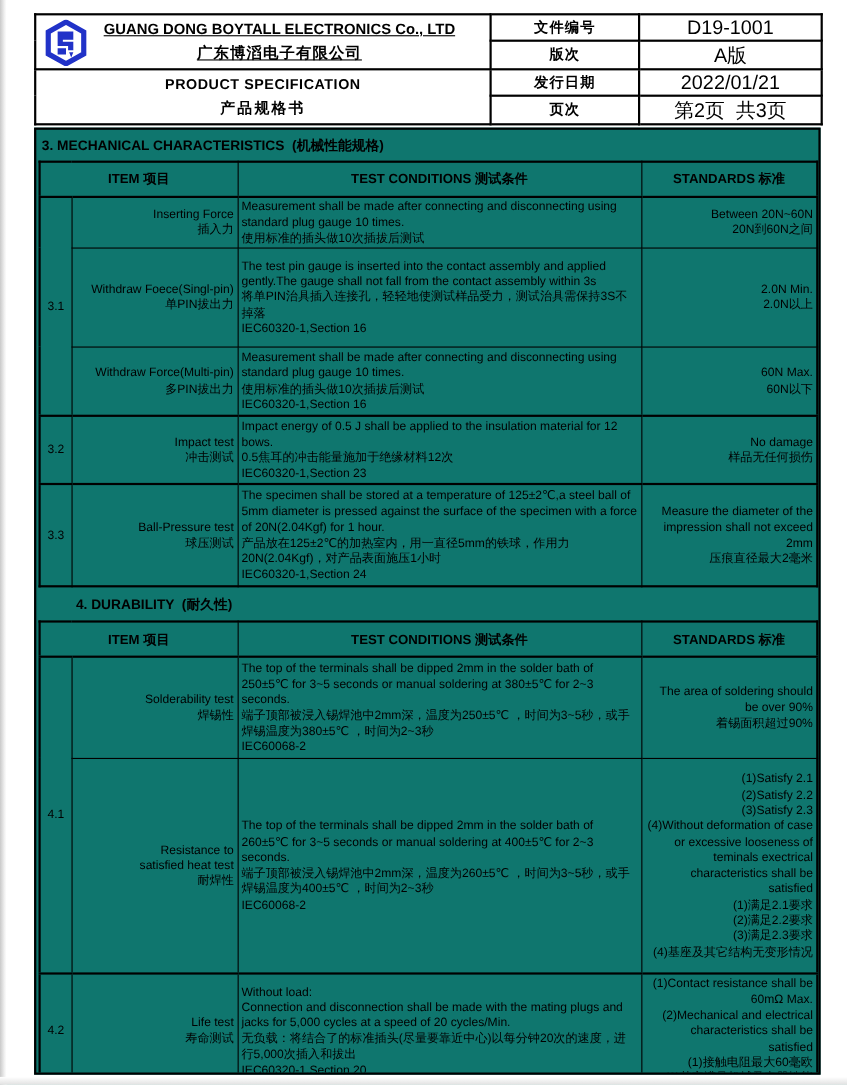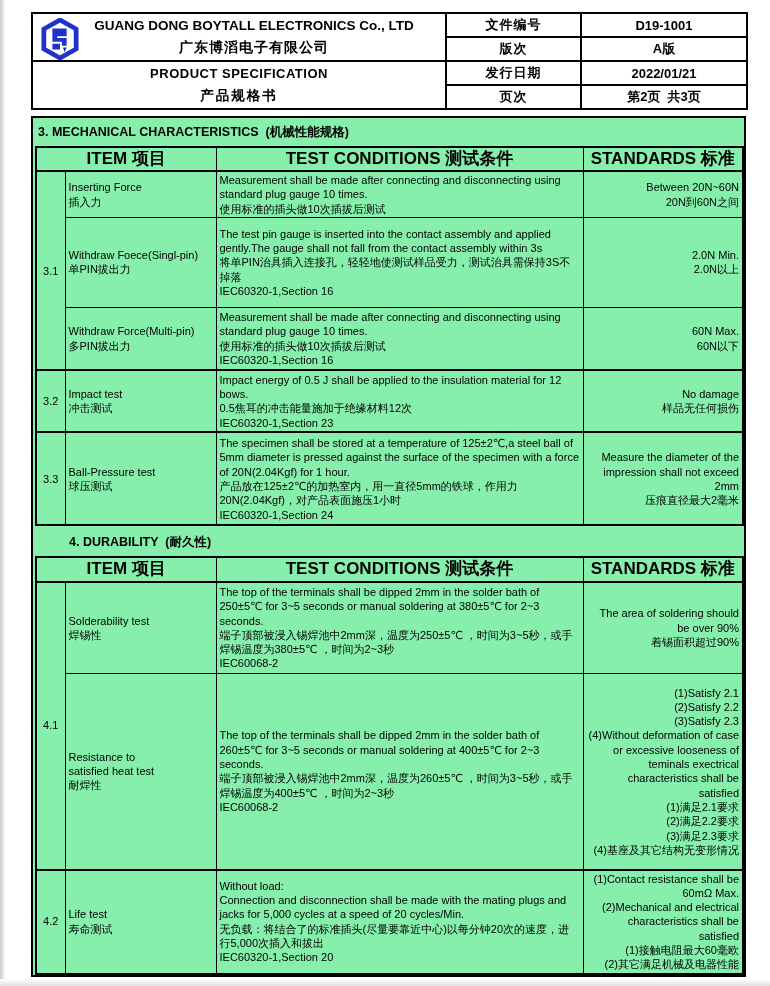--- a/index.html
+++ b/index.html
@@ -11,44 +11,44 @@
   .scan-left{position:absolute;left:0;top:0;width:6px;height:986px;
     background:linear-gradient(to right,#c9c9c9,#f2f2f2 70%,#ffffff);}
   .scan-bottom{position:absolute;left:0;bottom:0;width:770px;height:7px;
     background:linear-gradient(to bottom,#ffffff,#e2e2e2);}
 
   
   table{border-collapse:collapse;table-layout:fixed;}
   .hdr{position:absolute;left:31px;top:12px;width:715px;}
   .hdr td{border:2px solid #000;padding:0;overflow:hidden;}
   .hdr tr{height:24px;}
-  .company-cell{position:relative;}
+  .company-cell{position:relative;text-decoration:underline;}
   .logo-wrap{position:absolute;left:8px;top:4px;width:38px;height:42px;}
   .company-text{text-align:center;padding-left:30px;line-height:1.5;}
   .company-en{font-weight:bold;font-size:13.5px;}
   .company-cn{font-weight:bold;font-size:14px;letter-spacing:1px;}
   .doc-cell{text-align:center;line-height:1.6;}
   .doc-en{font-weight:bold;font-size:13px;letter-spacing:.5px;}
   .doc-cn{font-weight:bold;font-size:13.5px;letter-spacing:2px;}
   .fld-lbl{text-align:center;font-weight:bold;font-size:13px;letter-spacing:1px;}
-  .fld-val{text-align:center;font-weight:bold;font-size:13px;white-space:pre;}
+  .fld-val{text-align:center;font-weight:normal;font-size:18px;white-space:pre;}
 
   
   .frame{position:absolute;left:31px;top:116px;width:715px;height:861px;
-    border:2px solid #000;box-sizing:border-box;overflow:hidden;background:#86efac;}
+    border:2px solid #000;box-sizing:border-box;overflow:hidden;background:#0f766e;}
   .sec-title{height:24px;line-height:24px;padding-left:5px;
     font-weight:bold;font-size:12.5px;white-space:pre;}
   .t3{margin-top:2px;}
   .t4{margin-top:4px;padding-left:36px;}
   .spec{width:707px;margin:2px 2px 0 2px;border:2px solid #000;}
   .spec th,.spec td{border:1px solid #000;padding:1px 3px;overflow:hidden;
     font-size:11px;line-height:1.3;vertical-align:middle;box-sizing:border-box;}
-  .spec th{height:22px;font-size:17px;font-weight:bold;text-align:center;padding:0;}
+  .spec th{height:32px;font-size:12px;font-weight:bold;text-align:center;padding:0;}
   .no-cell{text-align:center;font-size:12px;padding:0;}
-  .item-cell{text-align:left;white-space:pre-wrap;}
+  .item-cell{text-align:right;white-space:pre-wrap;}
   .cond-cell{text-align:left;white-space:pre-wrap;}
   .std-cell{text-align:right;white-space:pre-wrap;}
   tr.gs td{border-top-width:2px;}
   
   .r3a{height:44px;} .r3b{height:90px;} .r3c{height:63px;}
   .r3d{height:62px;} .r3e{height:93px;}
   
   .r4a{height:92px;} .r4b{height:196px;} .r4c{height:104px;}
 </style>
 </head>

